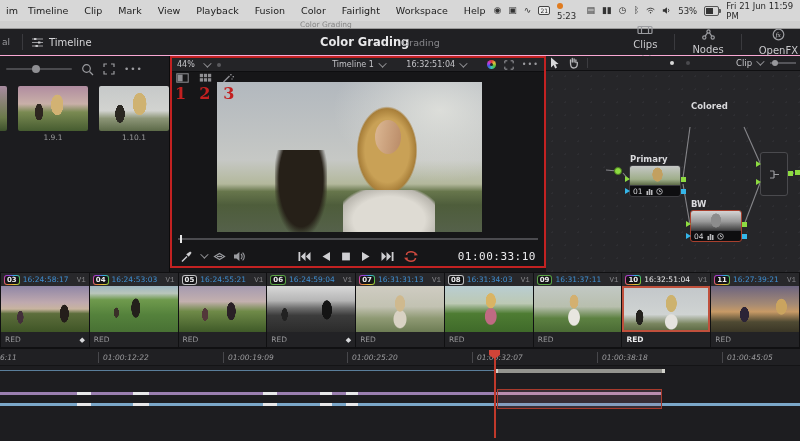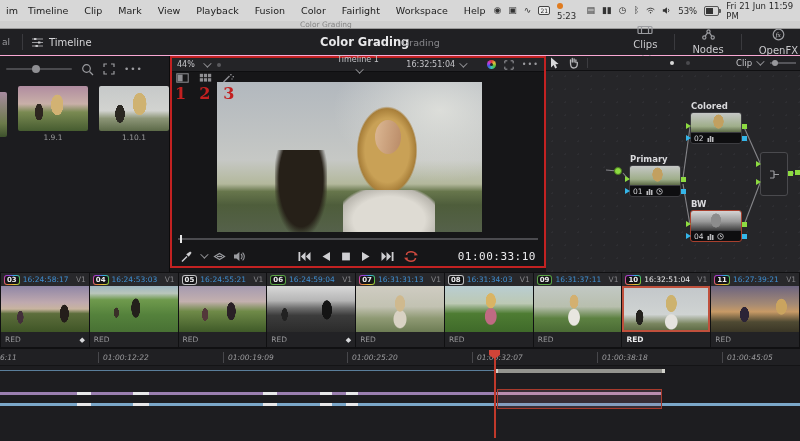--- a/index.html
+++ b/index.html
@@ -35,33 +35,33 @@
   .abbtn{display:flex;align-items:center;gap:4px;white-space:nowrap;flex-direction:column;}
   .chev{display:inline-block;width:5px;height:5px;border-right:1.3px solid #8f8f93;border-bottom:1.3px solid #8f8f93;transform:rotate(45deg) translateY(-2px);}
 
   
   .mainrow{height:216px;display:flex;}
   
   .gallery{width:170px;background:#1c1c1f;border-right:1px solid #0c0c0d;box-sizing:border-box;position:relative;}
   .gal-toolbar{height:26px;display:flex;align-items:center;padding:0 6px;gap:9px;}
   .slider{width:66px;height:2px;background:#4a4a4e;border-radius:1px;position:relative;}
   .slider .knob{position:absolute;left:26px;top:-3px;width:8px;height:8px;border-radius:50%;background:#8f8f93;}
-  .gal-thumbs{display:flex;gap:11px;padding:4px 0 0 0;align-items:center;}
+  .gal-thumbs{display:flex;gap:11px;padding:4px 0 0 0;}
   .gsliver{width:7px;height:45px;background:linear-gradient(180deg,#a78ba0,#6b7a4a 70%,#3d512c);border-radius:0 2px 2px 0;}
   .gcell{display:flex;flex-direction:column;align-items:center;gap:2px;}
   .gthumb{width:70px;height:45px;border-radius:2px;}
   .g1{background:radial-gradient(ellipse 9px 15px at 56% 42%,#d2b273 68%,rgba(0,0,0,0) 70%),radial-gradient(ellipse 6px 12px at 30% 58%,#2e2620 68%,rgba(0,0,0,0) 70%),linear-gradient(180deg,#b08ca0 0%,#c9b0a8 40%,#7a8a52 58%,#465c30 100%);}
   .g2{background:radial-gradient(ellipse 10px 16px at 58% 40%,#cfb271 68%,rgba(0,0,0,0) 70%),radial-gradient(ellipse 7px 13px at 30% 62%,#2a2722 68%,rgba(0,0,0,0) 70%),linear-gradient(180deg,#c6c9c9 0%,#d2d3d0 55%,#8d9678 72%,#5c6a48 100%);}
   .glabel{font-size:7.5px;color:#9a9a9d;}
 
   
   .viewer{width:376px;height:212px;box-sizing:border-box;border:2px solid #c32222;background:#161618;position:relative;}
   .vhead{height:13px;background:#242427;border-bottom:1px solid #0e0e10;display:flex;align-items:center;padding:0 5px;gap:8px;font-size:8px;color:#c4c4c8;position:relative;}
   .vhead .dot{width:4px;height:4px;border-radius:50%;background:#5a5a5e;}
-  .vtimeline{position:absolute;left:50%;transform:translateX(-50%);display:flex;gap:4px;align-items:center;flex-direction:column;}
+  .vtimeline{position:absolute;left:50%;transform:translateX(-50%);display:flex;gap:4px;align-items:center;}
   .vsrc{position:absolute;left:63%;display:flex;gap:4px;align-items:center;}
   .vhead-right{margin-left:auto;display:flex;align-items:center;gap:8px;}
   .cwheel{width:9px;height:9px;border-radius:50%;background:conic-gradient(#e03a3a,#e0c23a,#57c23a,#3ac2b8,#3a5ae0,#c23ae0,#e03a3a);position:relative;}
   .cwheel::after{content:"";position:absolute;inset:3px;border-radius:50%;background:#242427;}
   .vicons{position:absolute;left:4px;top:15px;display:flex;gap:10px;}
   .vic{width:13px;height:10px;}
   .rednums{position:absolute;left:3px;top:26px;display:flex;gap:13px;font-family:"DejaVu Serif","Liberation Serif",serif;font-weight:bold;font-size:16px;color:#c32020;z-index:5;}
   .video{position:absolute;left:45px;top:24px;width:265px;height:150px;overflow:hidden;background:linear-gradient(180deg,#b2b8be 0%,#c6c8c5 52%,#b3b89c 68%,#67764c 73%,#4e5d3b 82%,#55614a 100%);}
   .v-bright{position:absolute;right:-30px;top:-20px;width:180px;height:120px;background:radial-gradient(ellipse at 60% 40%,rgba(235,235,228,.7),rgba(0,0,0,0) 70%);}
   .v-fig{position:absolute;left:58px;top:68px;width:52px;height:85px;background:radial-gradient(ellipse at 50% 35%,#262018 60%,rgba(0,0,0,0) 75%);}
@@ -106,21 +106,21 @@
   .clipstrip{height:75px;background:#101012;display:flex;gap:1px;padding:1px;}
   .clip{flex:1;display:flex;flex-direction:column;min-width:0;}
   .clip-head{height:13px;background:#28282b;display:flex;align-items:center;gap:3px;padding:0 3px;font-size:7.5px;}
   .badge{padding:1px;border-radius:3px;flex:0 0 auto;}
   .badge>span{display:block;background:#141416;border-radius:2px;padding:0 2px;font-size:7px;font-weight:bold;color:#ececee;line-height:8px;}
   .badge[data-badge="rainbow"]{background:conic-gradient(from 210deg,#e08a2a,#d84a9a,#8a3ae0,#2ab0e0,#57c23a,#e0c23a,#e08a2a);}
   .badge[data-badge="white"]{background:#c2c2c4;}
   .badge[data-badge="green"]{background:#5aa344;}
   .tc{color:#3f8fd2;white-space:nowrap;overflow:hidden;}
   .clip[data-selected="true"] .tc{color:#eaeaec;}
-  .v1{margin-left:auto;color:#86868a;}
+  .v1{margin-left:auto;color:#86868a;font-family:Liberation Mono, monospace;}
   .clip-thumb{height:46px;position:relative;}
   .clip[data-selected="true"] .clip-thumb{box-shadow:inset 0 0 0 2px #c0503c;}
   .clip-foot{height:15px;background:#222225;display:flex;align-items:center;padding:0 4px;font-size:7.5px;color:#98989b;}
   .clip[data-selected="true"] .clip-foot{color:#ececee;font-weight:bold;}
   .flag{margin-left:auto;font-size:7px;color:#d8d9db;}
   .t03{background:radial-gradient(ellipse 7px 14px at 72% 60%,#241e1a 62%,rgba(0,0,0,0) 66%),radial-gradient(ellipse 5px 10px at 22% 68%,#43303a 62%,rgba(0,0,0,0) 66%),linear-gradient(180deg,#8f86a6 0%,#bfa9ae 36%,#c8b49f 50%,#5d6e3c 60%,#3f5526 100%);}
   .t04{background:radial-gradient(ellipse 7px 15px at 52% 48%,#23201b 62%,rgba(0,0,0,0) 66%),radial-gradient(ellipse 4px 8px at 30% 58%,#3a3028 62%,rgba(0,0,0,0) 66%),linear-gradient(180deg,#9fb6c0 0%,#b9c6bb 16%,#6f9a4d 30%,#55823c 62%,#487134 100%);}
   .t05{background:radial-gradient(ellipse 7px 14px at 60% 55%,#2a2026 62%,rgba(0,0,0,0) 66%),radial-gradient(ellipse 5px 10px at 30% 62%,#53383a 62%,rgba(0,0,0,0) 66%),linear-gradient(180deg,#a59ab0 0%,#c3b0ae 34%,#6f8a48 55%,#3f5a28 100%);}
   .t06{background:radial-gradient(ellipse 8px 15px at 68% 52%,#141414 62%,rgba(0,0,0,0) 66%),radial-gradient(ellipse 5px 10px at 20% 62%,#222 62%,rgba(0,0,0,0) 66%),linear-gradient(180deg,#d8d8d8 0%,#b5b5b5 32%,#6e6e6e 48%,#3c3c3c 64%,#2b2b2b 100%);}
   .t07{background:radial-gradient(ellipse 8px 13px at 50% 38%,#cfb98e 60%,rgba(0,0,0,0) 66%),radial-gradient(ellipse 10px 14px at 50% 72%,#d9d2c4 60%,rgba(0,0,0,0) 70%),linear-gradient(180deg,#cfccc2 0%,#c2c2b2 45%,#8f9a74 70%,#6d7c54 100%);}
@@ -429,37 +429,20 @@
                 <path d="M3.5,2 V3.5 H5" stroke="#b9b9bc" fill="none" stroke-width="0.9"></path>
               </svg>
           </div>
           <span class="cin" style="top:10px;"></span>
           <span class="cout" style="top:11px;"></span>
           <span class="cin blue" style="top:22px;"></span>
           <span class="cout blue" style="top:23px;"></span>
         </div>
 
         <span class="nlabel" style="left:145px;top:31px;">Colored</span>
-        <div class="nnode" style="left:144px;top:42px;">
-          <div class="nthumb tcolor"></div>
-          <div class="nbar">
-            <span>02</span>
-            <svg width="7" height="7" viewBox="0 0 7 7">
-                <g fill="#b9b9bc">
-                  <rect x="0.5" y="3" width="1.6" height="4"></rect>
-                  <rect x="2.7" y="1" width="1.6" height="6"></rect>
-                  <rect x="4.9" y="2" width="1.6" height="5"></rect>
-                </g>
-              </svg>
-          </div>
-          <span class="cin" style="top:10px;"></span>
-          <span class="cout" style="top:11px;"></span>
-          <span class="cin blue" style="top:22px;"></span>
-          <span class="cout blue" style="top:23px;"></span>
-        </div>
 
         <span class="nlabel" style="left:145px;top:129px;text-align:right;">BW</span>
         <div class="nnode sel" style="left:144px;top:140px;">
           <div class="nthumb tbw"></div>
           <div class="nbar">
             <span>04</span>
             <svg width="7" height="7" viewBox="0 0 7 7">
                 <g fill="#b9b9bc">
                   <rect x="0.5" y="3" width="1.6" height="4"></rect>
                   <rect x="2.7" y="1" width="1.6" height="6"></rect>

